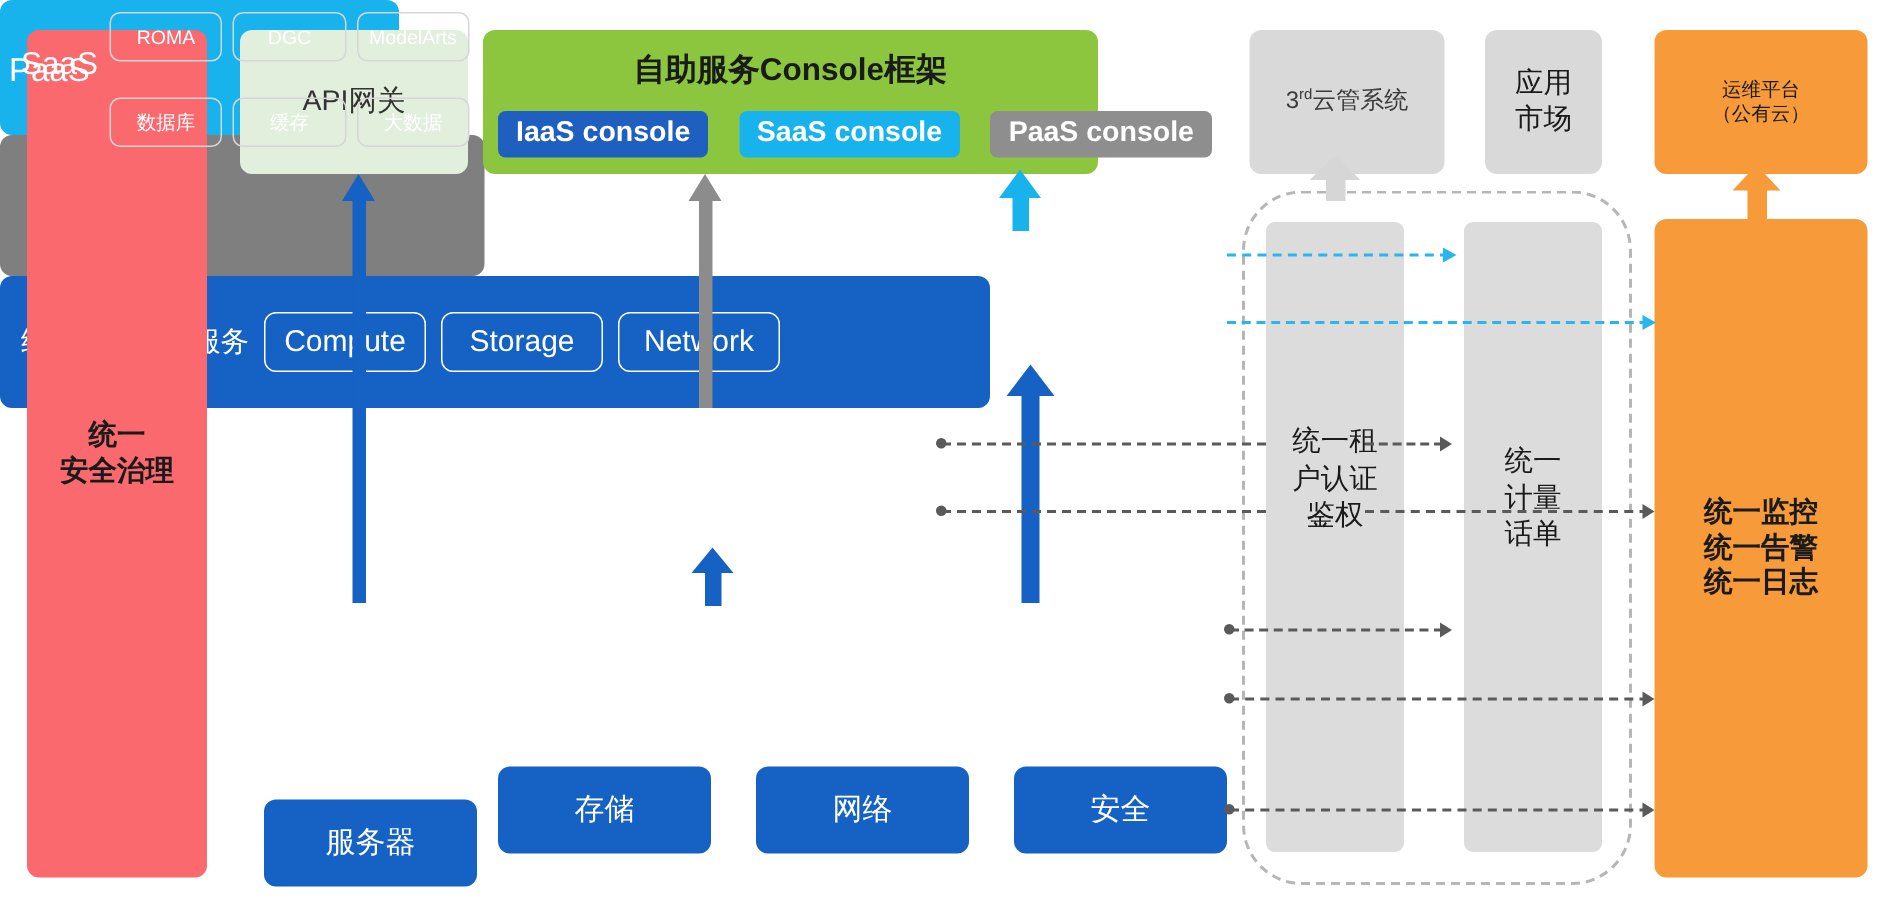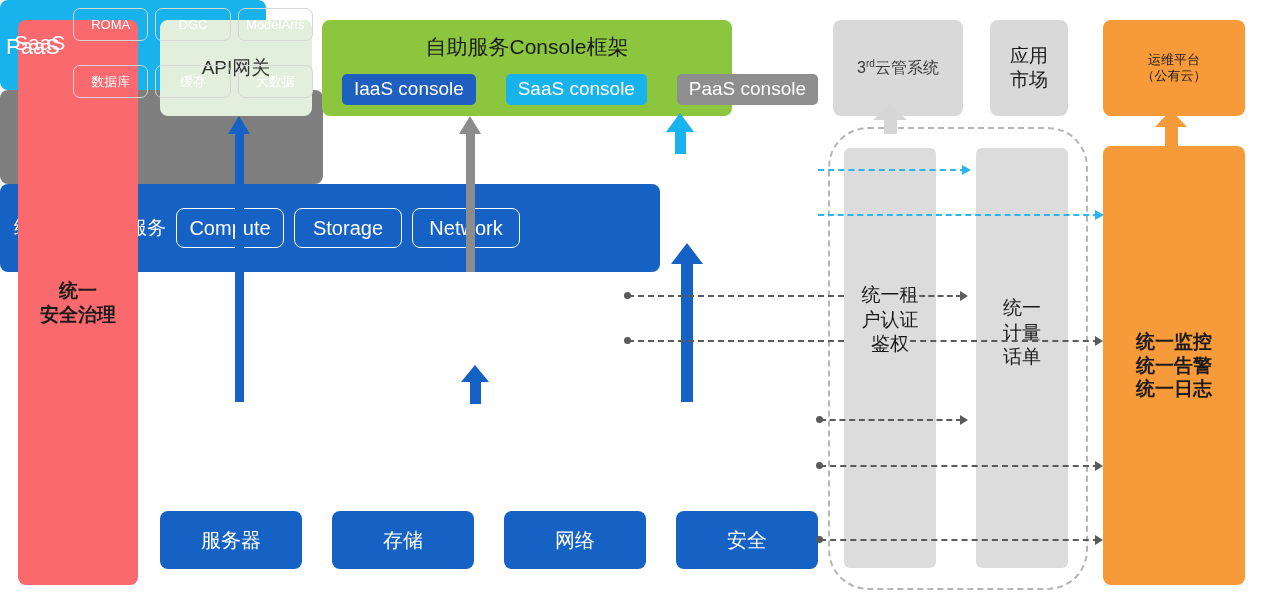--- a/index.html
+++ b/index.html
@@ -49,32 +49,33 @@
   }
 
   
   .console-frame {
     left: 322px; top: 20px;
     width: 410px; height: 96px;
     background: #8cc63e;
     border-radius: 8px;
     display: block;
     padding: 0;
+    font-weight: bold;
   }
   .console-title {
     position: absolute;
     left: 0; top: 14px;
     width: 100%;
     text-align: center;
     font-size: 21px;
     color: #1a1a1a;
   }
   .console-badges {
     position: absolute;
-    left: 20px; top: 54px;
+    left: 10px; top: 54px;
     width: 476px;
     display: flex;
     justify-content: space-between;
     align-items: center;
   }
   .badge {
     border-radius: 5px;
     color: #ffffff;
     font-size: 19px;
     padding: 5px 12px 7px 12px;
@@ -232,21 +233,21 @@
   
   .res {
     top: 511px;
     height: 58px;
     width: 142px;
     background: #1561c4;
     border-radius: 8px;
     color: #ffffff;
     font-size: 20px;
   }
-  .res-1 { left: 160px; }
+  .res-1 { left: 176px; margin-top: 22px; }
   .res-2 { left: 332px; }
   .res-3 { left: 504px; }
   .res-4 { left: 676px; }
 
   
   .dashed-wrap {
     position: absolute;
     left: 828px; top: 127px;
     width: 260px; height: 463px;
     border: 2px dashed #b6b6b6;

